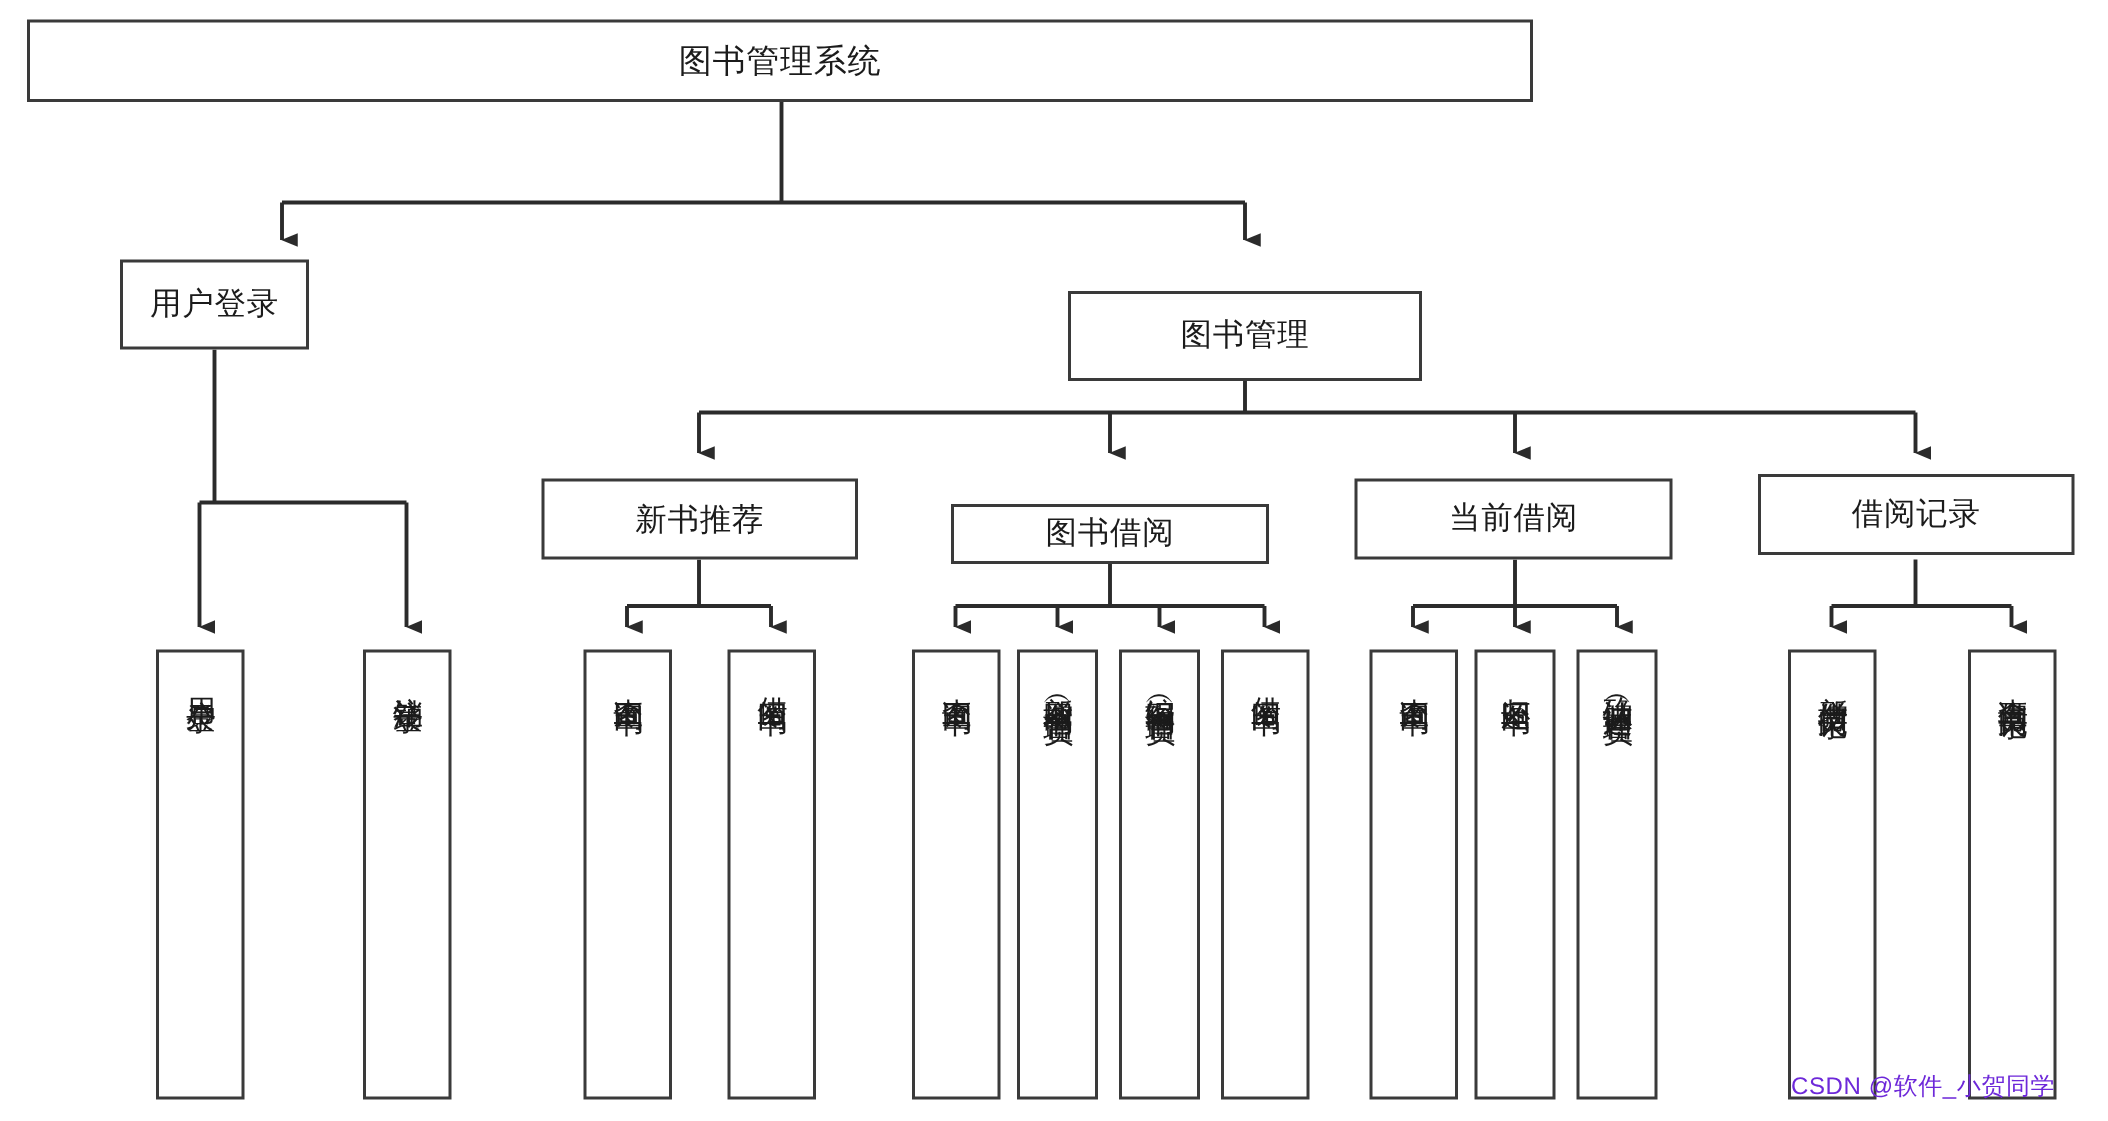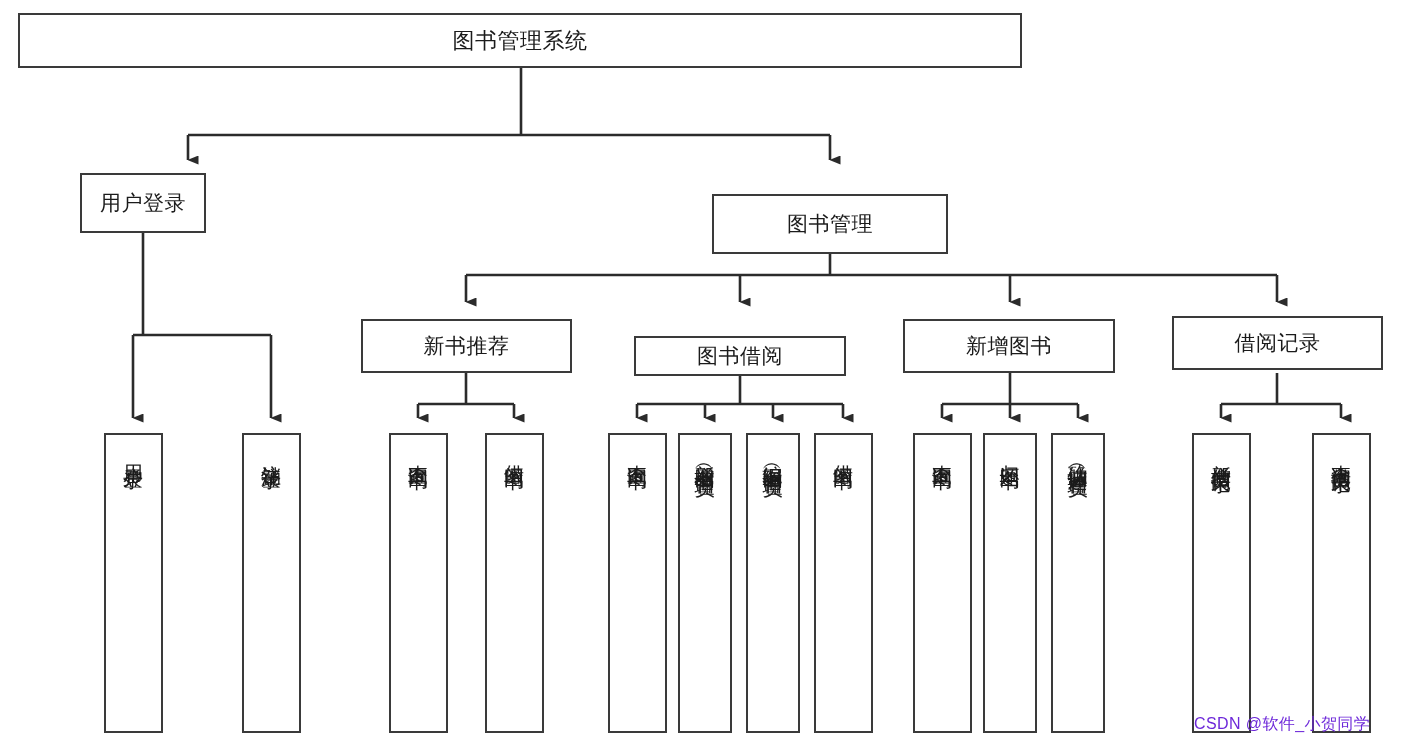--- a/index.html
+++ b/index.html
@@ -141,21 +141,21 @@
     <span class="node-label">图书管理</span>
   </div>
 
   <div class="node horiz" style="left:361px; top:319px; width:211px; height:54px;font-family:Liberation Serif, serif;">
     <span class="node-label">新书推荐</span>
   </div>
   <div class="node horiz" style="left:634px; top:336px; width:212px; height:40px;">
     <span class="node-label">图书借阅</span>
   </div>
   <div class="node horiz" style="left:903px; top:319px; width:212px; height:54px;">
-    <span class="node-label">新增图书</span>
+    <span class="node-label">当前借阅</span>
   </div>
   <div class="node horiz" style="left:1172px; top:316px; width:211px; height:54px;">
     <span class="node-label">借阅记录</span>
   </div>
 
   <div class="node vert" style="left:104px; top:433px; width:59px; height:300px;">
     <span class="node-label">用户登录</span>
   </div>
   <div class="node vert" style="left:242px; top:433px; width:59px; height:300px;">
     <span class="node-label">注销登录</span>

